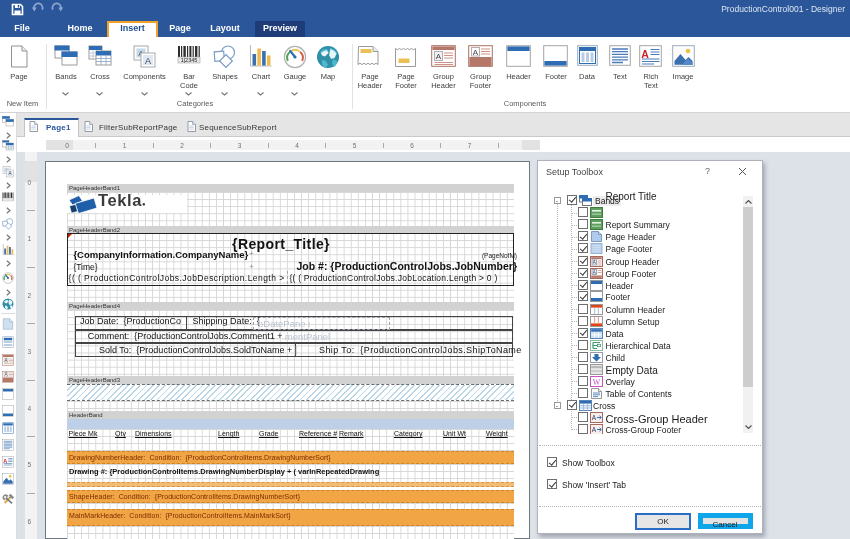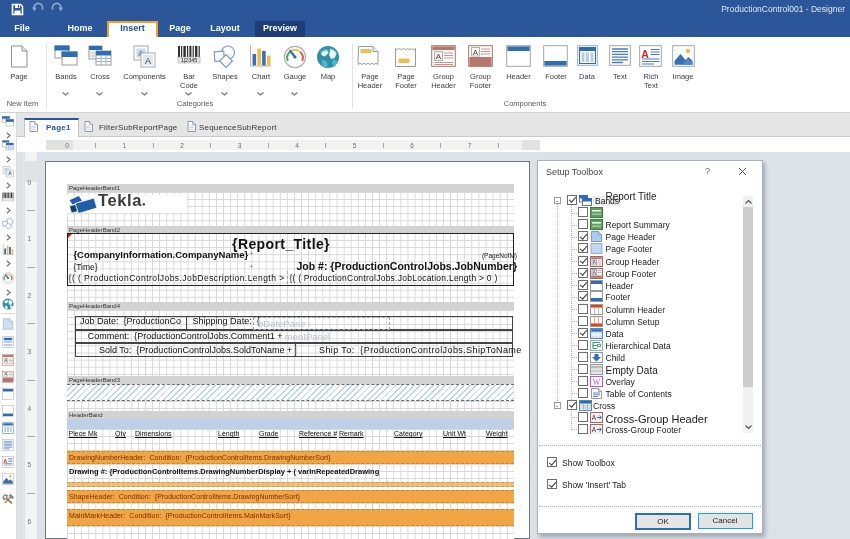--- a/index.html
+++ b/index.html
@@ -746,14 +746,14 @@
       </svg>
     <div style="position:absolute;left:0;top:11px;width:10px;height:180px;background:#cdcdcd;"></div>
   </div>
   <div style="position:absolute;left:1px;top:283.5px;width:222px;border-top:1px dotted #b5b5b5;"></div>
   <div class="cb on" style="left:8.5px;top:296px;"></div>
   <div style="position:absolute;left:24px;top:297px;font-size:8.5px;color:#222;">Show Toolbox</div>
   <div class="cb on" style="left:8.5px;top:318px;"></div>
   <div style="position:absolute;left:24px;top:319px;font-size:8.5px;color:#222;">Show 'Insert' Tab</div>
   <div style="position:absolute;left:1px;top:344.5px;width:222px;border-top:1px dotted #b5b5b5;"></div>
   <div style="position:absolute;left:97px;top:351.5px;width:56px;height:17px;background:#e6e6e6;border:2px solid #2a6dc4;font-size:8px;color:#222;text-align:center;line-height:13px;">OK</div>
-  <div style="position:absolute;left:159.5px;top:352px;width:55px;height:16px;background:#e3e3e3;border:1px solid #0ea5e9;font-size:8px;color:#222;text-align:center;line-height:14px;">Cancel</div>
+  <div style="position:absolute;left:159.5px;top:352px;width:55px;height:16px;background:#e3e3e3;border:5px solid #0ea5e9;font-size:8px;color:#222;text-align:center;line-height:14px;">Cancel</div>
 </div>
 
 </body></html>

